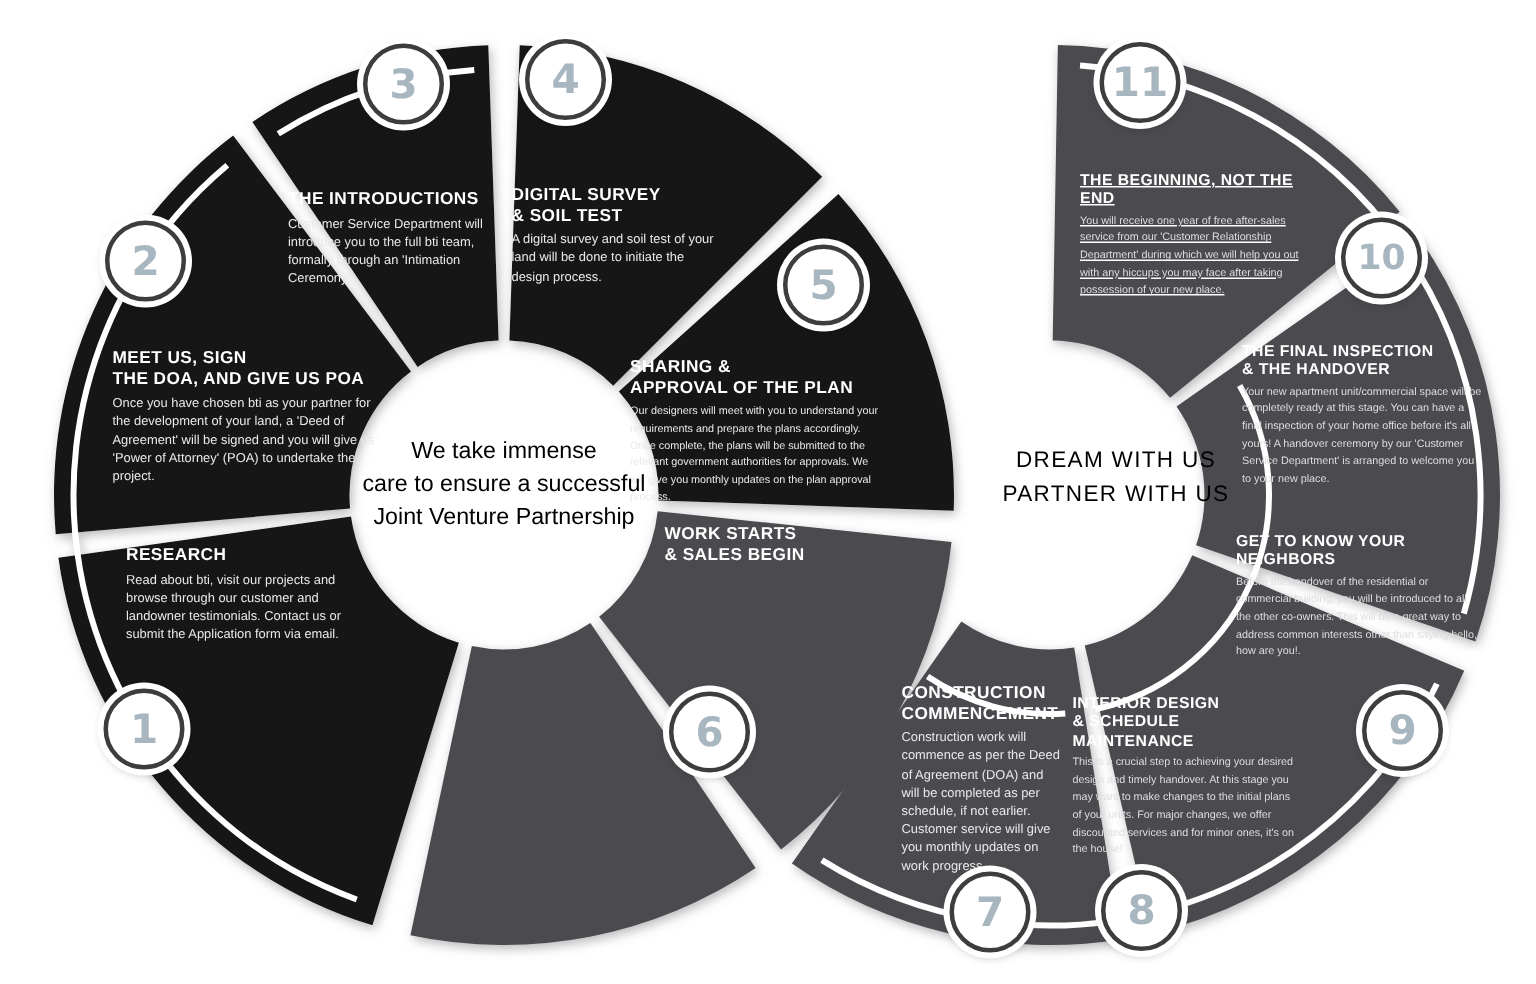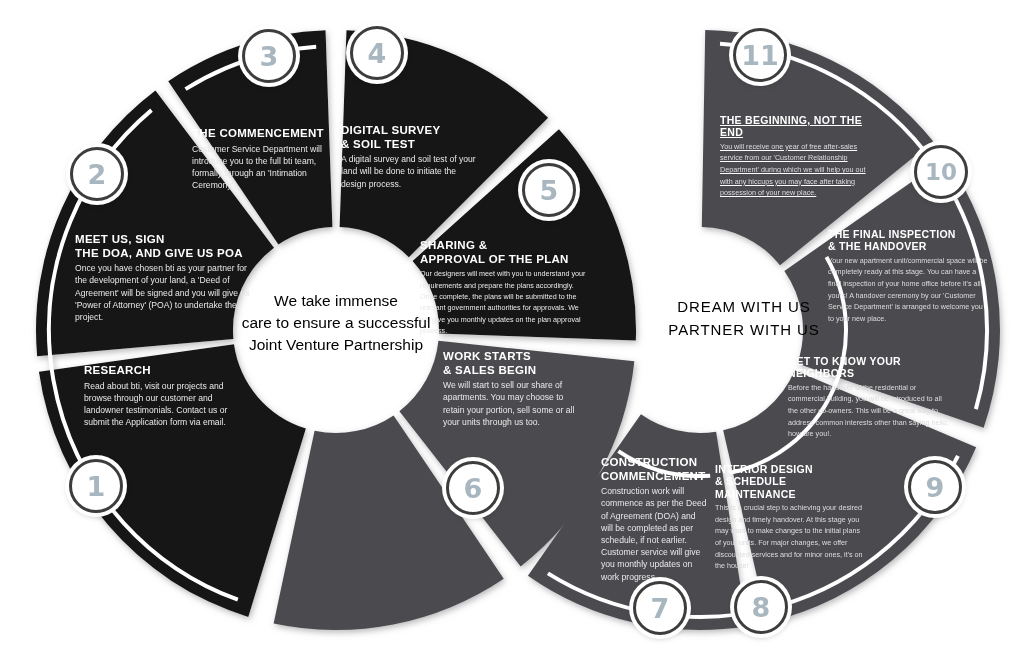--- a/index.html
+++ b/index.html
@@ -71,21 +71,21 @@
 
   <div class="seg-text L" style="left:75px;top:233px;width:175px;">
     <div class="seg-title">
         <div>MEET US, SIGN</div>
         <div>THE DOA, AND GIVE US POA</div>
       </div>
     <div class="seg-body">Once you have chosen bti as your partner for the development of your land, a 'Deed of Agreement' will be signed and you will give us 'Power of Attorney' (POA) to undertake the project.</div>
   </div>
 
   <div class="seg-text L" style="left:192px;top:127px;width:150px;">
-    <div class="seg-title">THE COMMENCEMENT</div>
+    <div class="seg-title">THE INTRODUCTIONS</div>
     <div class="seg-body">Customer Service Department will introduce you to the full bti team, formally through an 'Intimation Ceremony'.</div>
   </div>
 
   <div class="seg-text L" style="left:341px;top:124px;width:140px;">
     <div class="seg-title">
         <div>DIGITAL SURVEY</div>
         <div>&amp; SOIL TEST</div>
       </div>
     <div class="seg-body">A digital survey and soil test of your land will be done to initiate the design process.</div>
   </div>
@@ -96,40 +96,39 @@
         <div>APPROVAL OF THE PLAN</div>
       </div>
     <div class="seg-body" style="font-size:7.2px;line-height:1.58;">Our designers will meet with you to understand your requirements and prepare the plans accordingly. Once complete, the plans will be submitted to the relevant government authorities for approvals. We will give you monthly updates on the plan approval process.</div>
   </div>
 
   <div class="seg-text L" style="left:443px;top:350px;width:140px;">
     <div class="seg-title">
         <div>WORK STARTS</div>
         <div>&amp; SALES BEGIN</div>
       </div>
-    <div class="seg-body">We will start to sell our share of apartments. You may choose to retain your portion, sell some or all your units through us too.</div>
   </div>
 
   <div class="seg-text L" style="left:601px;top:456px;width:106px;">
     <div class="seg-title">
         <div>CONSTRUCTION</div>
         <div>COMMENCEMENT</div>
       </div>
     <div class="seg-body">Construction work will commence as per the Deed of Agreement (DOA) and will be completed as per schedule, if not earlier. Customer service will give you monthly updates on work progress.</div>
   </div>
 
   <div class="seg-text R" style="left:715px;top:463px;width:152px;">
     <div class="seg-title">
         <div>INTERIOR DESIGN</div>
         <div>&amp; SCHEDULE MAINTENANCE</div>
       </div>
     <div class="seg-body">This is a crucial step to achieving your desired design and timely handover. At this stage you may want to make changes to the initial plans of your units. For major changes, we offer discounted services and for minor ones, it's on the house!</div>
   </div>
 
-  <div class="seg-text R" style="left:788px;top:355px;width:163px;">
+  <div class="seg-text R" style="left:824px;top:355px;width:163px;">
     <div class="seg-title">GET TO KNOW YOUR NEIGHBORS</div>
     <div class="seg-body">Before the handover of the residential or commercial building, you will be introduced to all the other co-owners. This will be a great way to address common interests other than saying hello, how are you!.</div>
   </div>
 
   <div class="seg-text R" style="left:828px;top:228px;width:160px;">
     <div class="seg-title">
         <div>THE FINAL INSPECTION</div>
         <div>&amp; THE HANDOVER</div>
       </div>
     <div class="seg-body">Your new apartment unit/commercial space will be completely ready at this stage. You can have a final inspection of your home office before it's all yours! A handover ceremony by our 'Customer Service Department' is arranged to welcome you to your new place.</div>
@@ -171,20 +170,20 @@
     </div>
   <div class="num" style="--d:48px;left:633px;top:581px;font-size:27px;">
       <span>7</span>
     </div>
   <div class="num" style="--d:48px;left:734px;top:580px;font-size:27px;">
       <span>8</span>
     </div>
   <div class="num" style="--d:48px;left:908px;top:460px;font-size:27px;">
       <span>9</span>
     </div>
-  <div class="num" style="--d:48px;left:914px;top:145px;font-size:23px;justify-content:center;">
+  <div class="num" style="--d:48px;left:894px;top:145px;font-size:23px;justify-content:center;">
       <span>10</span>
     </div>
   <div class="num" style="--d:48px;left:733px;top:28px; font-size:27px;">
       <span>11</span>
     </div>
 
 </div>
 
 </body></html>

